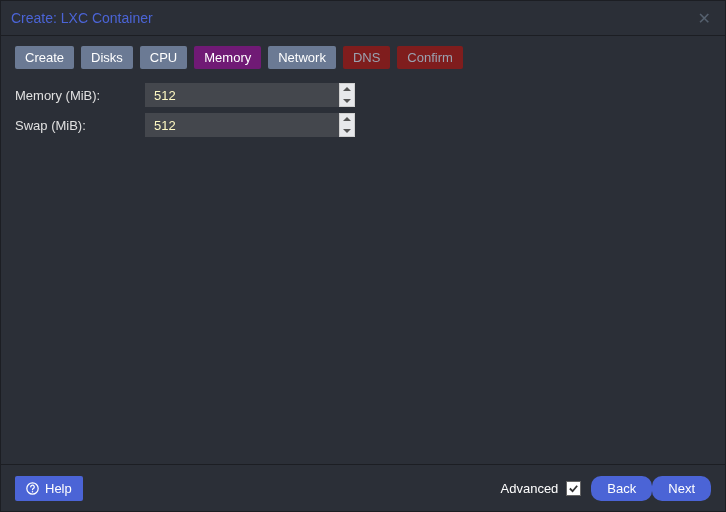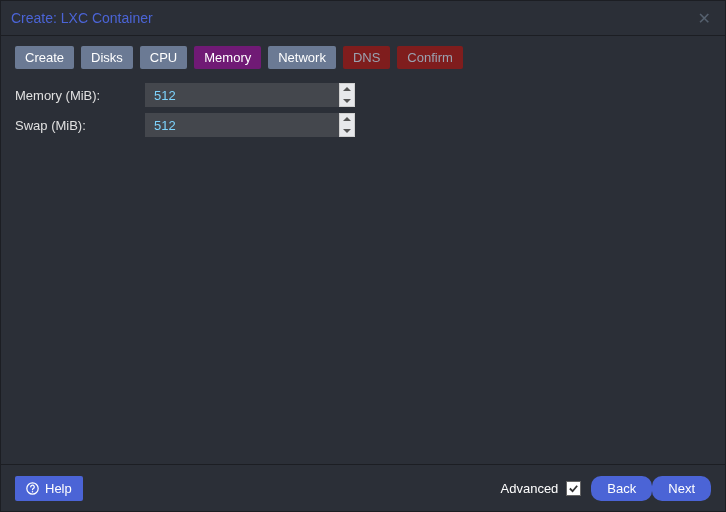--- a/index.html
+++ b/index.html
@@ -8,21 +8,21 @@
   .title{color:#4b64d6;font-size:14px;font-weight:400;flex:1}
   .close{color:#55606e;font-size:16px;cursor:pointer;padding:2px 4px}
   .tabs{padding:10px 14px 9px;display:flex;gap:7px;flex-wrap:wrap}
   .tab{background:#6b7a94;color:#fff;padding:4px 10px;border-radius:2px;cursor:pointer;font-size:13px}
   .tab.active{background:#701a75}
   .tab.disabled{background:#7f1d1d;color:#9aa3b1;cursor:default}
   .body{flex:1;padding:2px 14px 0}
   .row{display:flex;align-items:center;height:30px;margin-bottom:0}
   .lbl{width:130px;color:#e0e0e0}
   .fieldwrap{display:flex;width:210px}
-  .field{flex:1;height:24px;background:#44474d;border:1px solid #44474d;color:#7dd3fc;padding:0 8px;box-sizing:border-box;font-size:13px;outline:none}
+  .field{flex:1;height:24px;background:#44474d;border:1px solid #44474d;color:#fef9c3;padding:0 8px;box-sizing:border-box;font-size:13px;outline:none}
   .spin{width:18px;height:24px;background:#e7e8eb;border:1px solid #d0d0d0;display:flex;flex-direction:column;box-sizing:border-box}
   .spin div{flex:1;display:flex;align-items:center;justify-content:center;cursor:pointer}
   .spin svg{width:8px;height:5px;display:block}
   .footer{height:46px;border-top:1px solid #1c1e23;display:flex;align-items:center;padding:0 14px;}
   .help{background:#4b64d6;color:#fff;padding:5px 11px;border-radius:2px;cursor:pointer;display:inline-flex;align-items:center;gap:6px;font-size:13px}
   .help svg{width:13px;height:13px}
   .spacer{flex:1}
   .adv-lbl{color:#fff;margin-right:8px}
   .chk{width:15px;height:15px;background:#fff;border:1px solid #666;box-sizing:border-box;display:inline-flex;align-items:center;justify-content:center;cursor:pointer;margin-right:10px}
   .chk svg{width:11px;height:11px}

